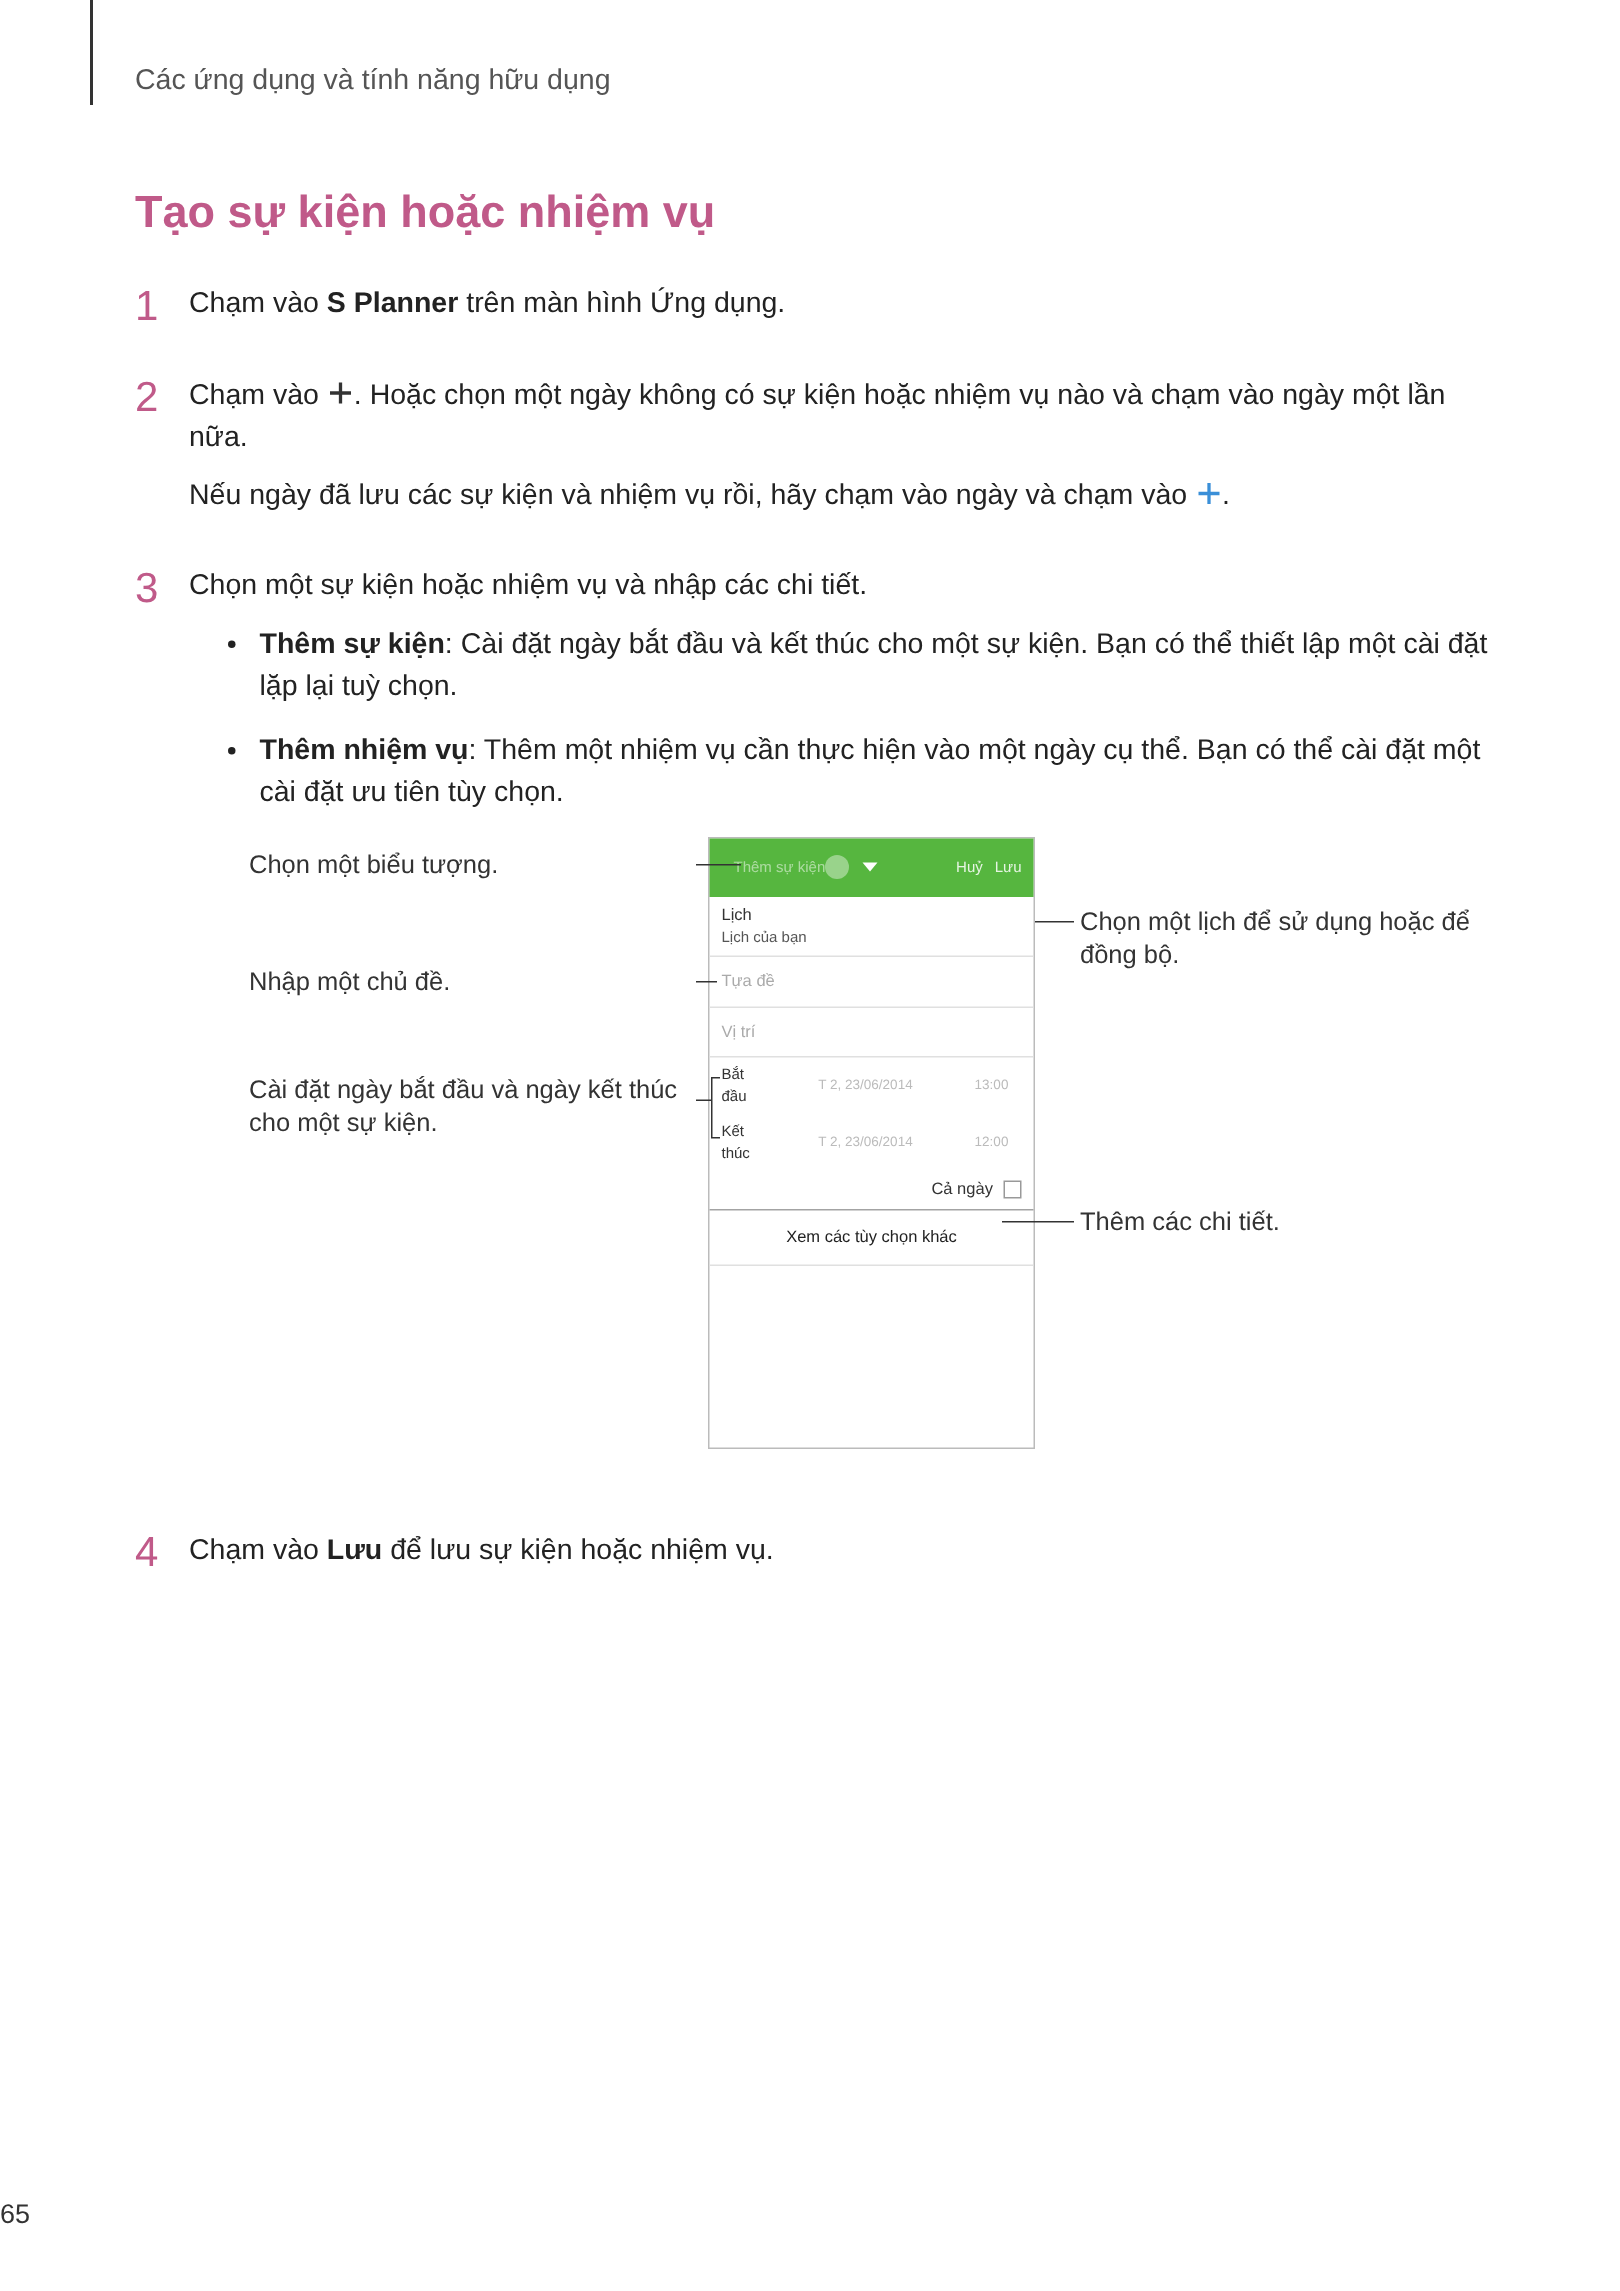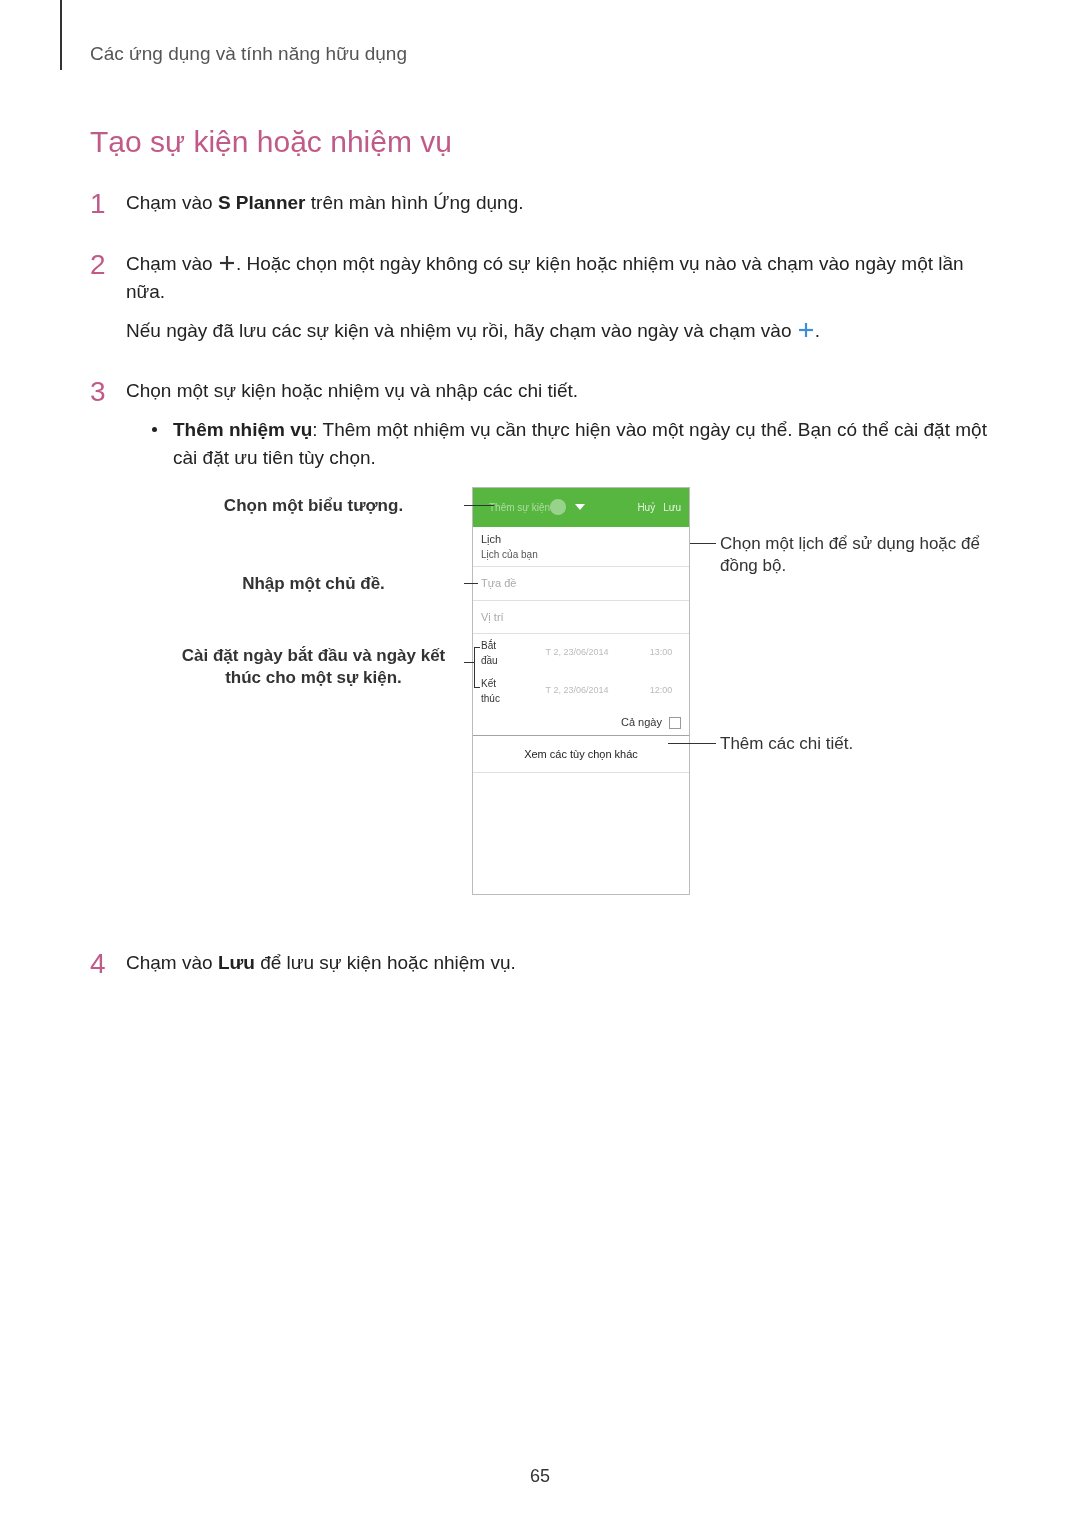--- a/index.html
+++ b/index.html
@@ -25,21 +25,21 @@
   }
   .chapter {
     font-size: 19px;
     color: #555;
     margin-top: 3px;
     margin-bottom: 60px;
     margin-left: 10px;
   }
   .section-title {
     font-size: 30px;
-    font-weight: normal;
+    font-weight: bold;
     color: #c05a89;
     margin-bottom: 30px;
     margin-left: 10px;
   }
   .step {
     display: flex;
     align-items: flex-start;
     margin-bottom: 22px;
     margin-left: 10px;
   }
@@ -184,34 +184,34 @@
     padding: 10px 0;
     border-bottom: 1px solid #e0e0e0;
   }
 
   .callout {
     position: absolute;
     font-size: 17px;
     color: #333;
     line-height: 1.3;
   }
-  .callout.left { text-align: center; font-weight: bold; }
+  .callout.left { text-align: left; }
   .callout-line {
     position: absolute;
     background: #333;
   }
   .callout-line.h { height: 1px; }
   .callout-line.v { width: 1px; }
 
   .page-num {
     position: absolute;
     bottom: 40px;
     left: 0;
     width: 100%;
-    text-align: center;
+    text-align: left;
     font-size: 18px;
     color: #333;
   }
 </style>
 </head>
 <body>
 
 <div class="page">
   <div class="left-rule"></div>
 
@@ -248,20 +248,24 @@
           </span><span>.</span>
       </p>
     </div>
   </div>
 
   <div class="step">
     <div class="step-num">3</div>
     <div class="step-body">
       <p>Chọn một sự kiện hoặc nhiệm vụ và nhập các chi tiết.</p>
       <div class="bullets">
+        <div class="bullet">
+          <div class="bullet-dot"></div>
+          <div class="bullet-text"><b>Thêm sự kiện</b><span>: Cài đặt ngày bắt đầu và kết thúc cho một sự kiện. Bạn có thể thiết lập một cài đặt lặp lại tuỳ chọn.</span></div>
+        </div>
         <div class="bullet">
           <div class="bullet-dot"></div>
           <div class="bullet-text"><b>Thêm nhiệm vụ</b><span>: Thêm một nhiệm vụ cần thực hiện vào một ngày cụ thể. Bạn có thể cài đặt một cài đặt ưu tiên tùy chọn.</span></div>
         </div>
       </div>
 
       <div class="diagram">
 
         <div class="phone">
           <div class="phone-header">

